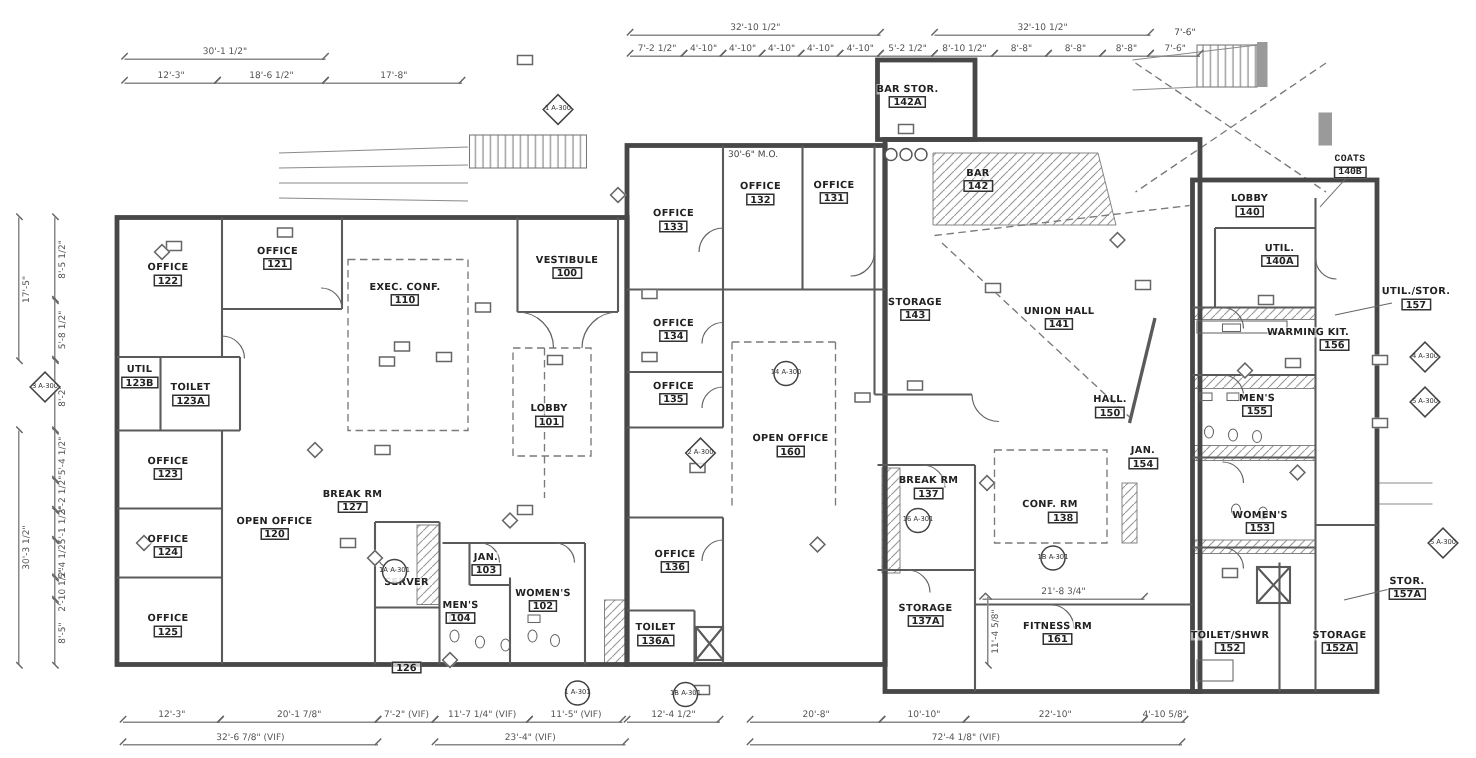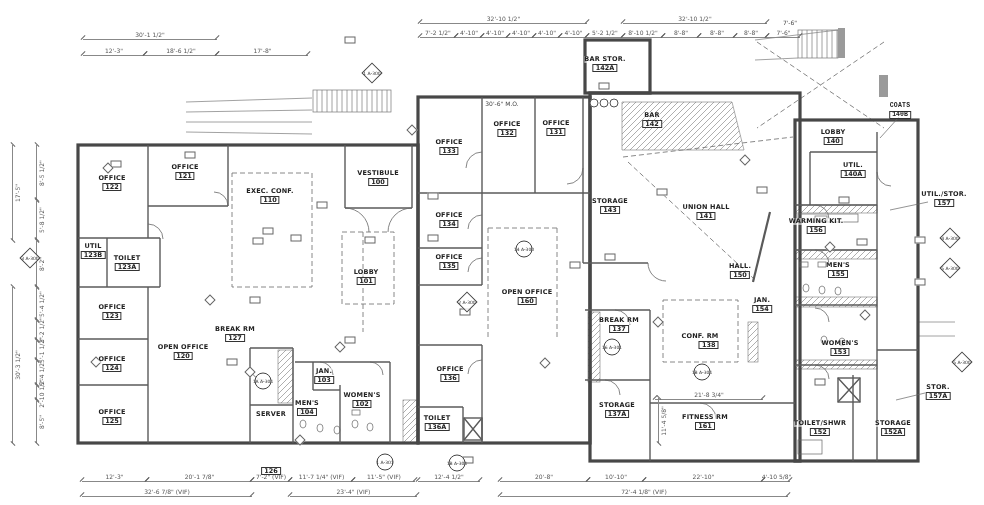--- a/index.html
+++ b/index.html
@@ -272,21 +272,21 @@
         <span class="rb">125</span>
       </div>
       <div class="room-label" style="left: 183px; top: 352px;">
         <span class="rn">OPEN OFFICE</span>
         <span class="rb">120</span>
       </div>
       <div class="room-label" style="left: 235px; top: 334px;">
         <span class="rn">BREAK RM</span>
         <span class="rb">127</span>
       </div>
-      <div class="room-label" style="left: 271px; top: 443px; gap: 48px;">
+      <div class="room-label" style="left: 271px; top: 417px; gap: 48px;">
         <span class="rn">SERVER</span>
         <span class="rb">126</span>
       </div>
       <div class="room-label" style="left: 324px; top: 376px;">
         <span class="rn">JAN.</span>
         <span class="rb">103</span>
       </div>
       <div class="room-label" style="left: 307px; top: 408px;">
         <span class="rn">MEN'S</span>
         <span class="rb">104</span>
@@ -372,21 +372,21 @@
         <span class="rb">140</span>
       </div>
       <div class="room-label" style="left: 900px; top: 111px; font-family: Liberation Mono, monospace;">
         <span class="rn">COATS</span>
         <span class="rb">140B</span>
       </div>
       <div class="room-label" style="left: 841px; top: 170px; margin-left: 12px;">
         <span class="rn">UTIL.</span>
         <span class="rb">140A</span>
       </div>
-      <div class="room-label" style="left: 816px; top: 226px;">
+      <div class="room-label" style="left: 872px; top: 226px; align-items: flex-end;">
         <span class="rn">WARMING KIT.</span>
         <span class="rb">156</span>
       </div>
       <div class="room-label" style="left: 944px; top: 199px;">
         <span class="rn">UTIL./STOR.</span>
         <span class="rb">157</span>
       </div>
       <div class="room-label" style="left: 838px; top: 270px;">
         <span class="rn">MEN'S</span>
         <span class="rb">155</span>

